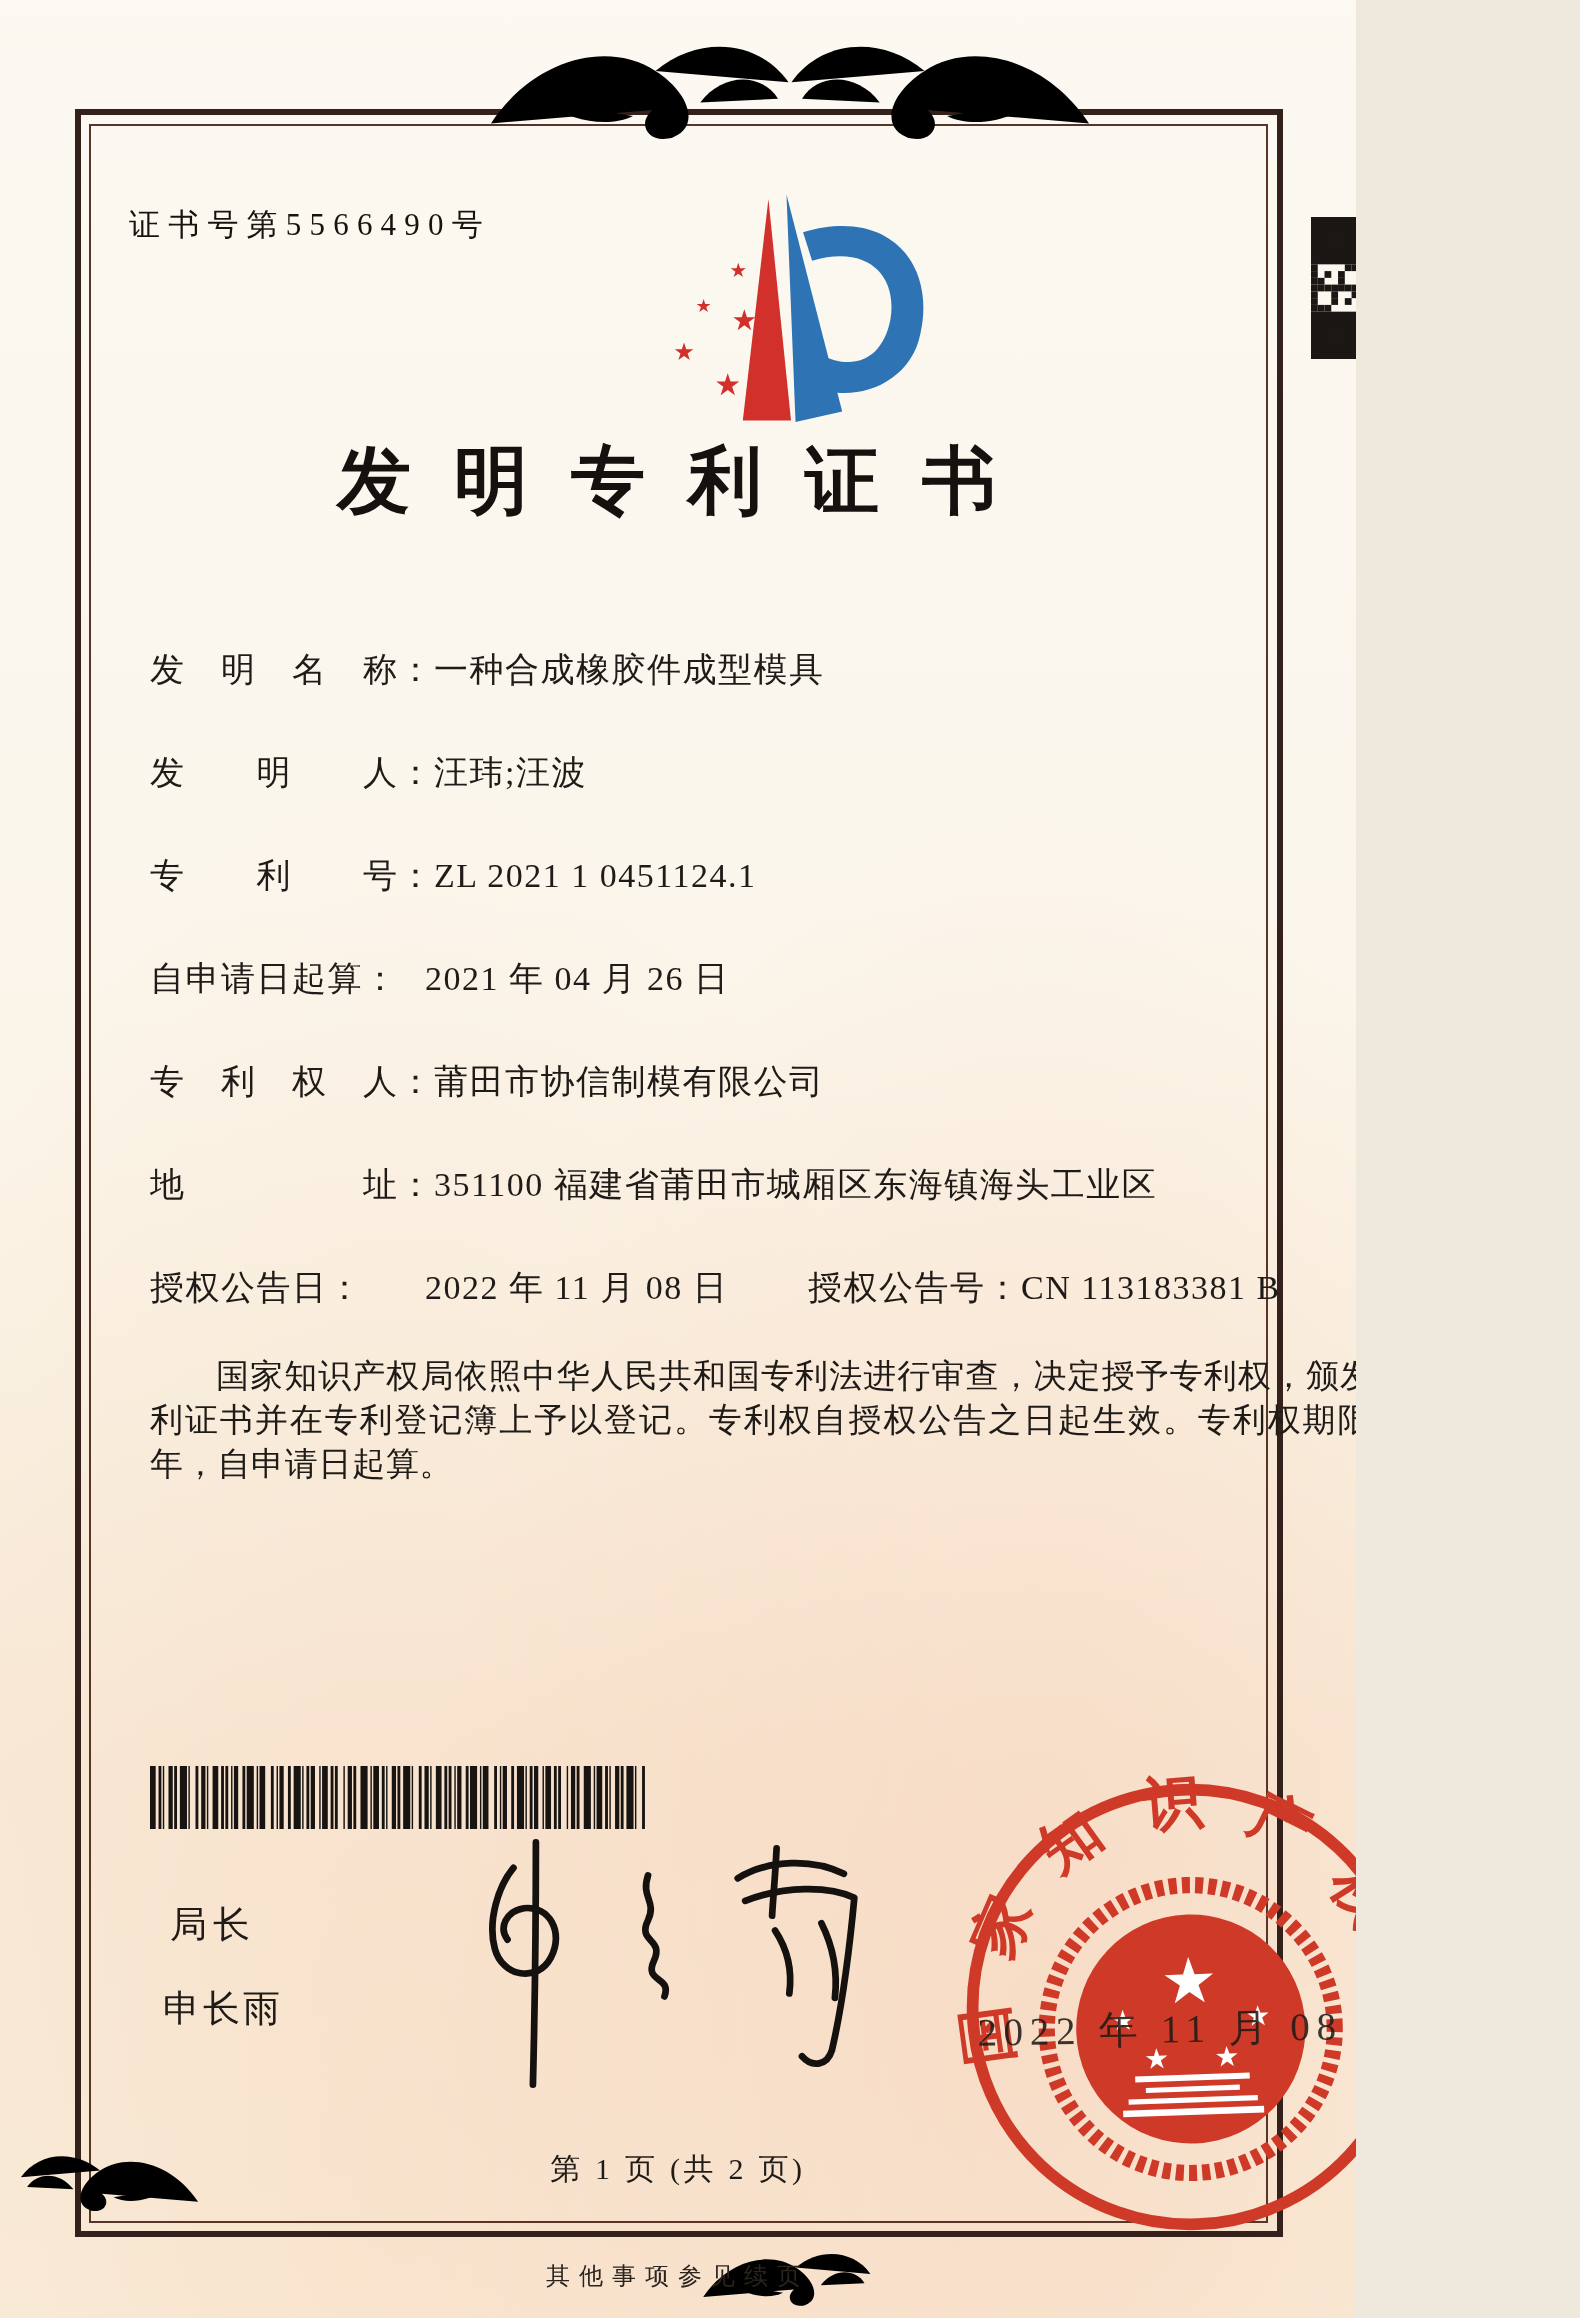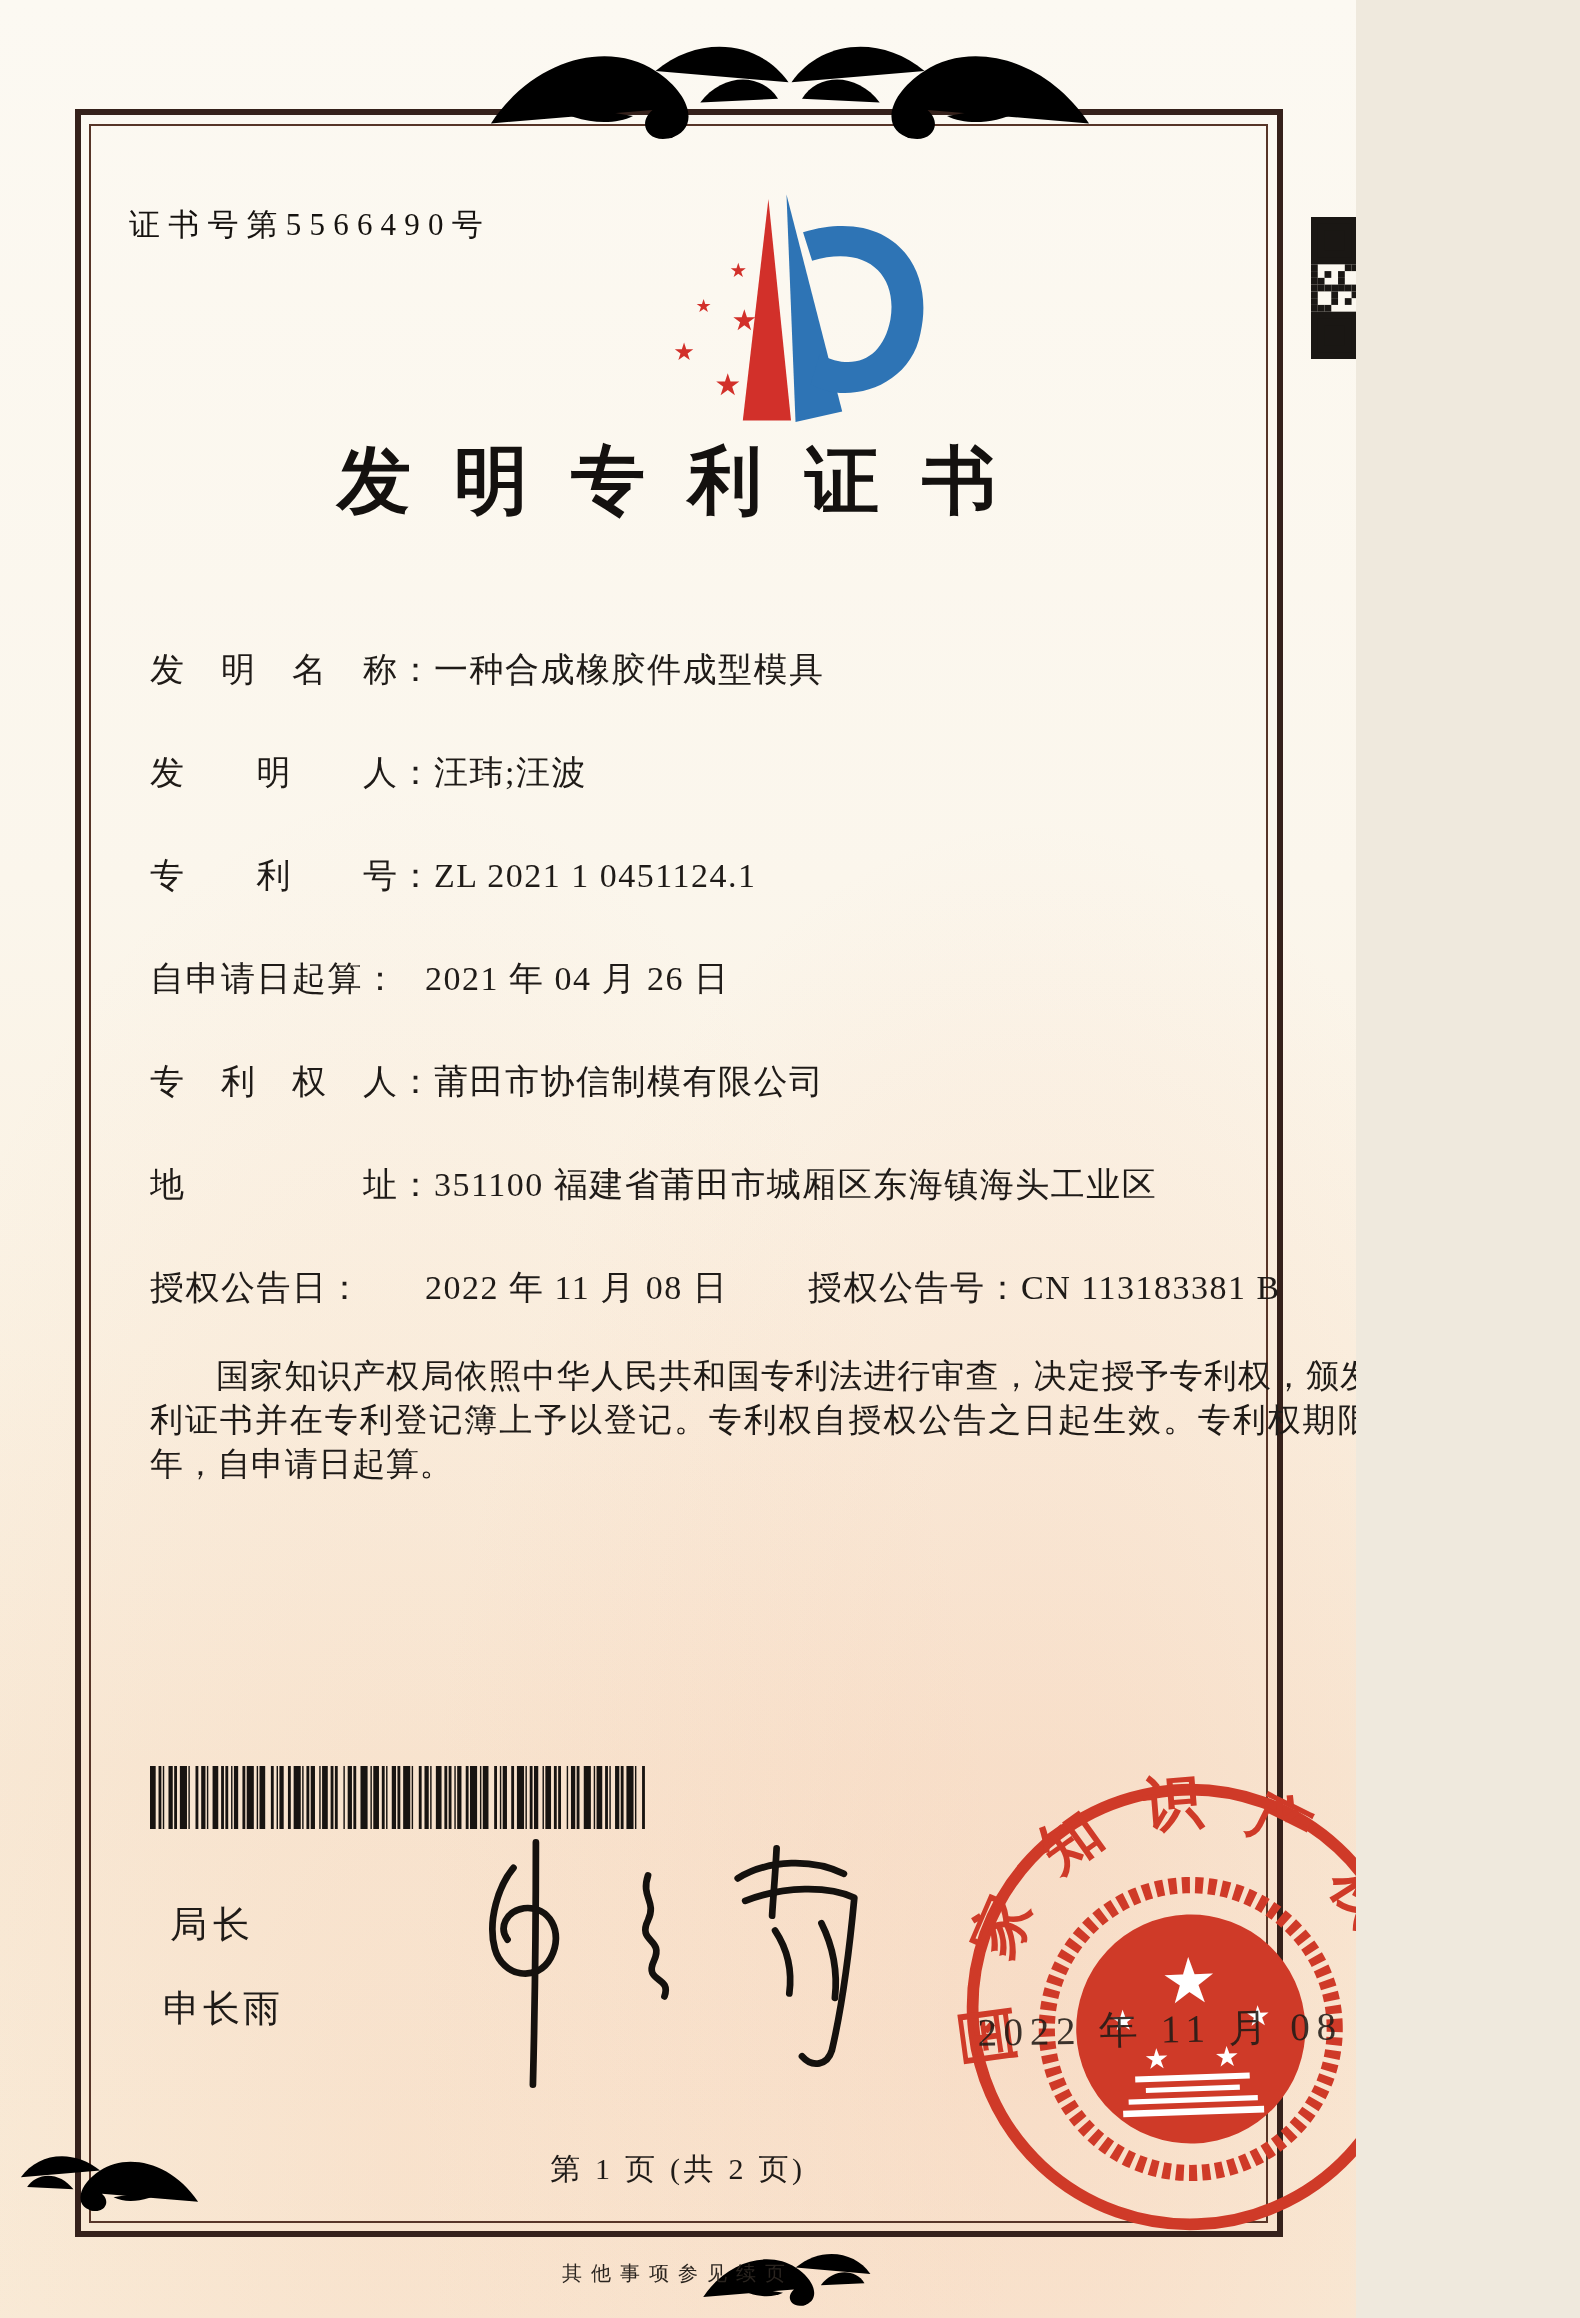--- a/index.html
+++ b/index.html
@@ -48,21 +48,21 @@
   .director-name{position:absolute;left:163px;top:1984px;font-size:37px;letter-spacing:3px;text-align:right;}
   .signature{position:absolute;left:416px;top:1832px;width:479px;height:299px;}
   .signature path{fill:none;stroke:#14110e;stroke-width:9;stroke-linecap:round;stroke-linejoin:round;}
   .seal{position:absolute;left:955px;top:1772px;width:470px;height:470px;transform:rotate(-2deg);}
   .seal-svg{position:absolute;inset:0;width:100%;height:100%;}
   .seal-ring{fill:none;stroke:var(--seal_red);stroke-width:16;}
   .seal-arc-text{fill:var(--seal_red);font-size:80px;font-weight:700;letter-spacing:2px;}
   .seal-date{position:absolute;left:-22.4px;right:-22.4px;top:230px;text-align:center;
     font-size:39px;letter-spacing:6.7px;color:rgba(32,26,22,.88);transform:rotate(1deg);}
   .page-info{position:absolute;left:0;right:0;top:2149px;text-align:center;font-size:30px;letter-spacing:3.7px;}
-  .continuation{position:absolute;left:0;right:0;top:2260px;text-align:center;font-size:20px;letter-spacing:9px;color:#2a241f;}
+  .continuation{position:absolute;left:0;right:0;top:2260px;text-align:center;font-size:24px;letter-spacing:9px;color:#2a241f;}
 </style>
 </head>
 <body>
 
 <div class="page">
 
   <svg width="0" height="0" style="position:absolute" aria-hidden="true">
     <defs>
       <g id="scrollA">
         <path d="M20,150 C80,60 180,40 240,80 C290,112 300,160 258,170 C230,176 215,150 236,132"></path>

